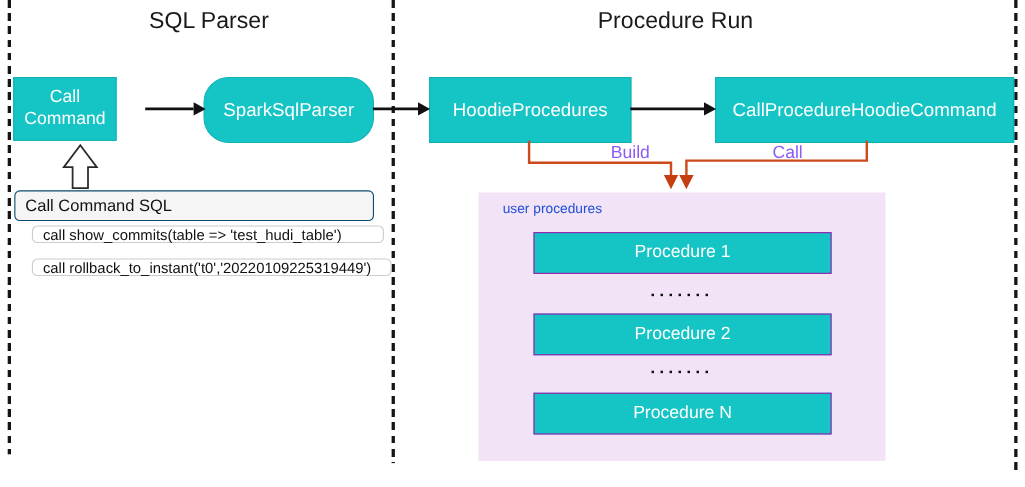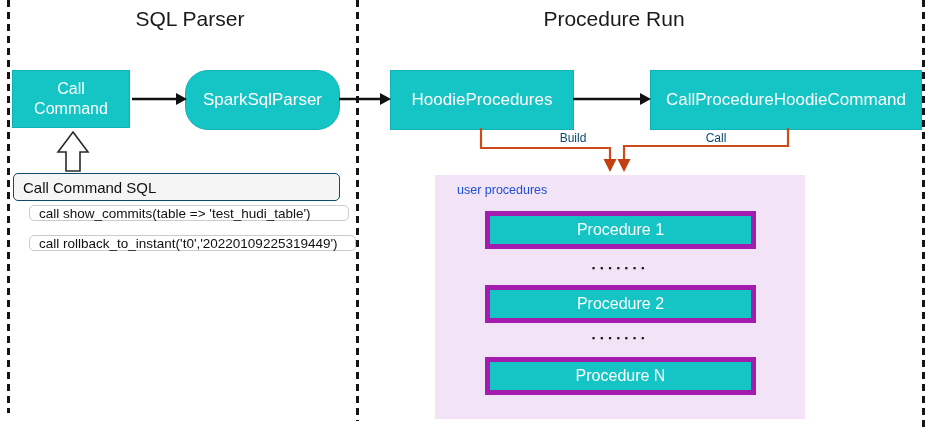--- a/index.html
+++ b/index.html
@@ -17,21 +17,21 @@
   }
   .node{
     position:absolute;background:#15C4C4;border:1px solid #0fb2b6;
     color:#ffffff;display:flex;align-items:center;justify-content:center;
     text-align:center;line-height:1.25;
   }
   .node.small{font-size:16px;}
   .node.wide{font-size:17px;}
   svg.overlay{position:absolute;left:0;top:0;pointer-events:none;}
   .edge-label{
-    position:absolute;font-size:12px;color:#0c4a6e;transform:translateX(-50%);
+    position:absolute;font-size:16px;color:#8b5cf6;transform:translateX(-50%);
     background:transparent;white-space:nowrap;
   }
   .sql-panel-header{
     position:absolute;left:13px;top:173px;width:327px;height:28px;
     background:#f5f5f5;border:1px solid #0c4a6e;border-radius:5px;
     font-size:15px;display:flex;align-items:center;padding-left:9px;box-sizing:border-box;
   }
   .sql-row{
     position:absolute;left:13px;height:16px;background:#ffffff;
     border:1px solid #cccccc;border-radius:5px;font-size:13.5px;
@@ -39,41 +39,41 @@
   }
   .user-procedures{
     position:absolute;left:435px;top:175px;width:370px;height:244px;
     background:#F3E3F6;
   }
   .user-procedures-label{
     position:absolute;left:22px;top:8px;font-size:12.5px;color:#1d4ed8;
   }
   .proc-box{
     position:absolute;left:50px;width:271px;height:38px;background:#15C4C4;
-    border:5px solid #a21caf;color:#fff;font-size:16px;
+    border:1px solid #a21caf;color:#fff;font-size:16px;
     display:flex;align-items:center;justify-content:center;box-sizing:border-box;
   }
   .proc-ellipsis{
     position:absolute;left:50px;width:271px;text-align:center;
     font-size:9px;letter-spacing:5px;color:#111;line-height:9px;
   }
 </style>
 </head>
 <body>
 
 <div id="canvas">
 
   <div class="dashed-line" style="left:7px;height:413px;"></div>
   <div class="dashed-line" style="left:356px;height:421px;"></div>
   <div class="dashed-line" style="left:922px;height:431px;"></div>
 
   <div class="section-title" style="left:190px;">SQL Parser</div>
   <div class="section-title" style="left:614px;">Procedure Run</div>
 
-  <div class="node small" style="left:12px;top:70px;width:118px;height:58px;padding:0 14px;box-sizing:border-box;">
+  <div class="node small" style="left:12px;top:70px;width:94px;height:58px;padding:0 14px;box-sizing:border-box;">
     <span>Call Command</span>
   </div>
   <div class="node wide" style="left:185px;top:70px;width:153px;height:58px;border-radius:23px;">
     <span>SparkSqlParser</span>
   </div>
   <div class="node wide" style="left:390px;top:70px;width:182px;height:58px;">
     <span>HoodieProcedures</span>
   </div>
   <div class="node wide" style="left:650px;top:70px;width:270px;height:58px;">
     <span>CallProcedureHoodieCommand</span>

